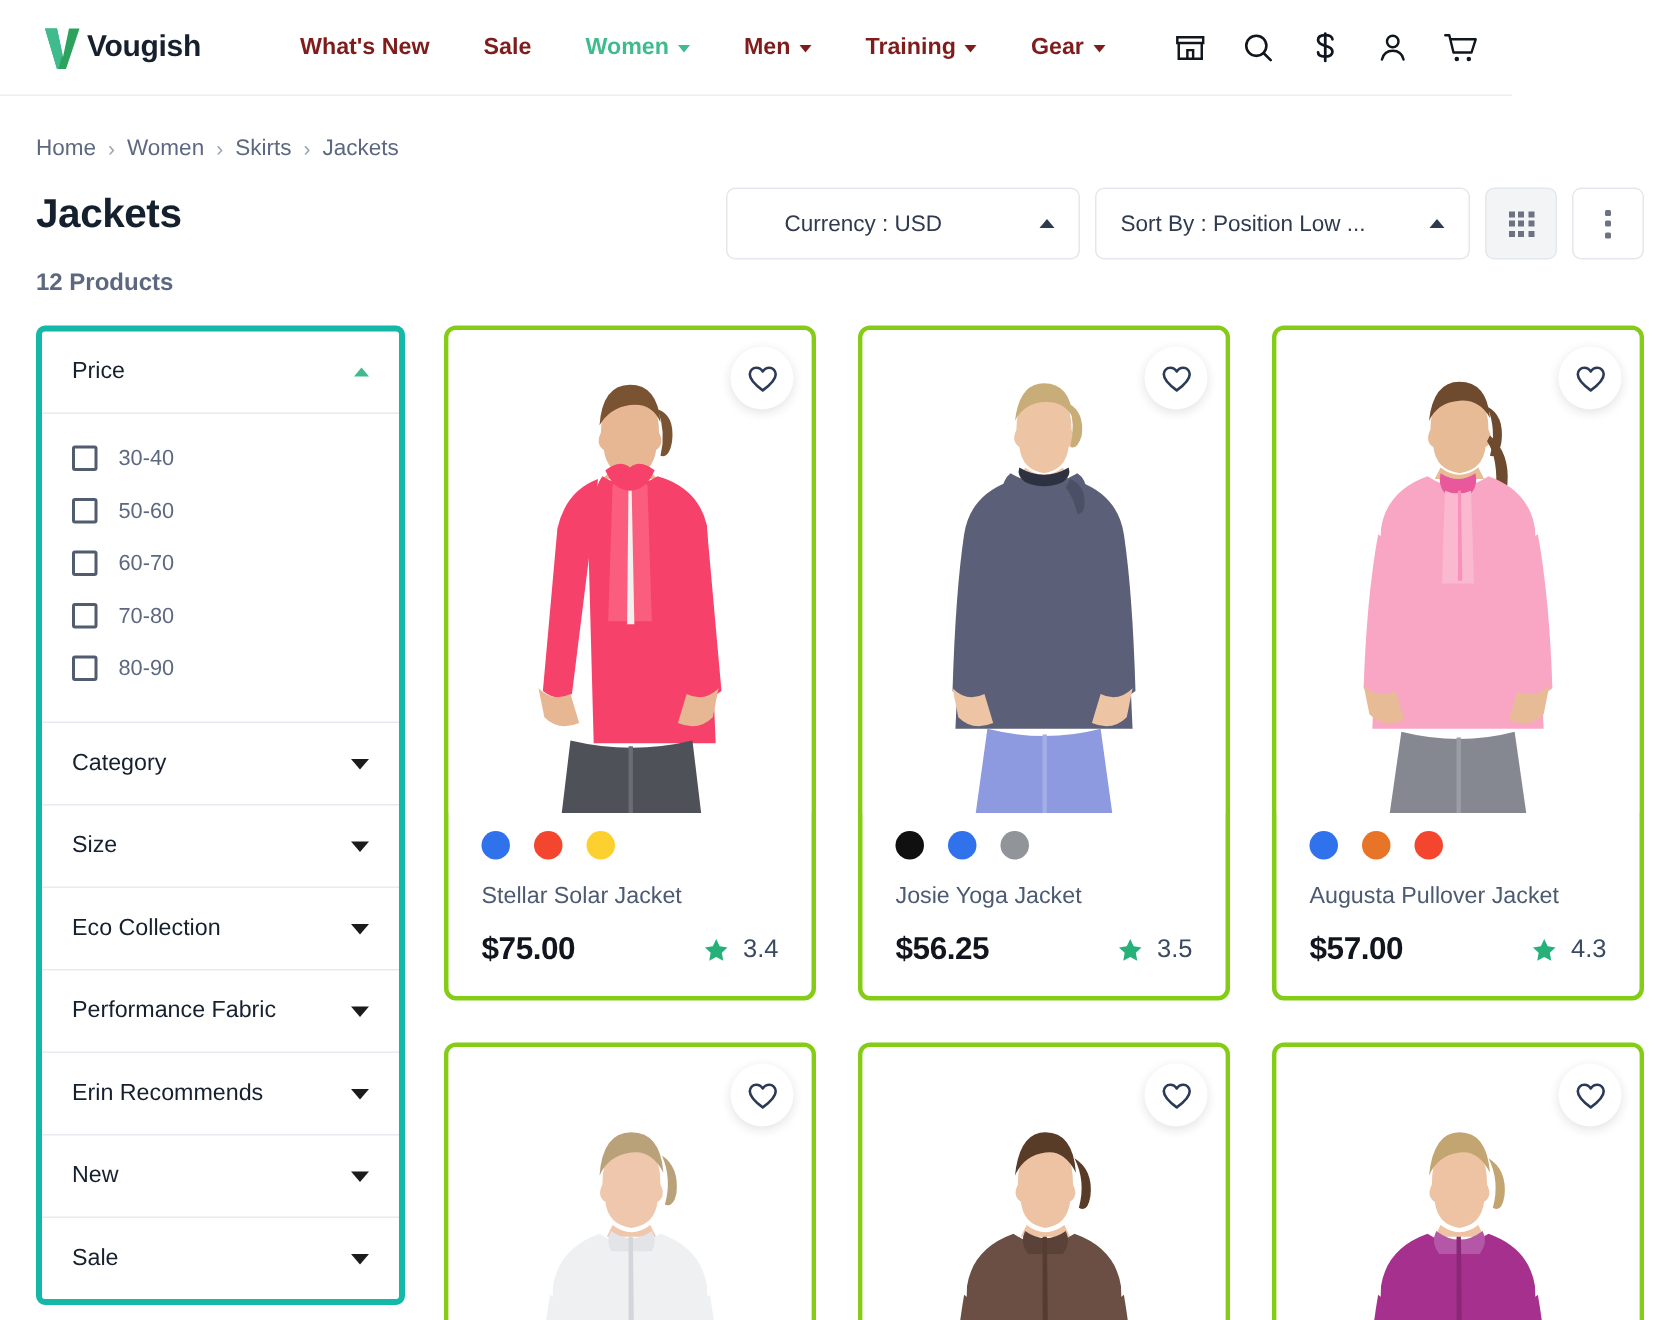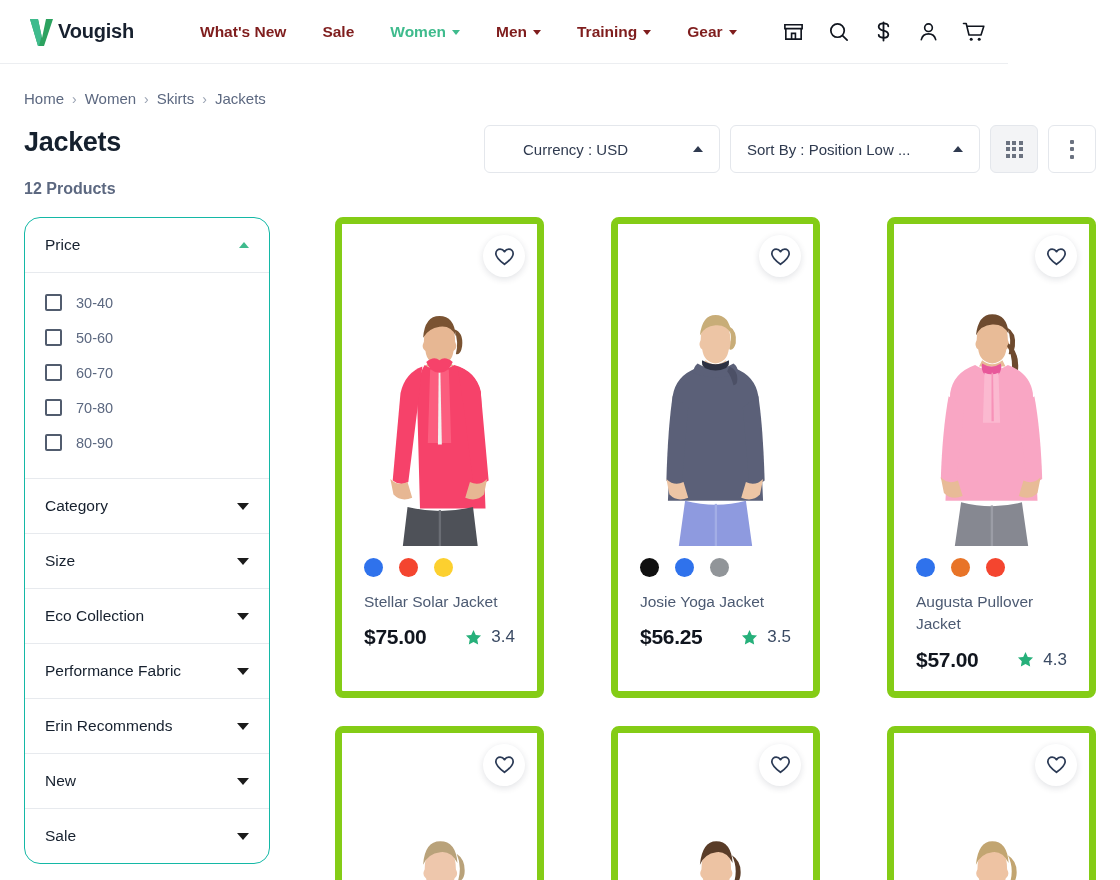--- a/index.html
+++ b/index.html
@@ -150,22 +150,22 @@
     display: flex;
     margin: 19px 24px 0 24px;
     gap: 26px;
     align-items: flex-start;
   }
 
   
   .sidebar {
     width: 246px;
     flex: 0 0 246px;
-    border: 1px solid #14b8a6;
-    border-radius: 16px;
+    border: 4px solid #14b8a6;
+    border-radius: 6px;
     background: #fff;
     overflow: hidden;
   }
   .filter-head {
     height: 54px;
     display: flex;
     align-items: center;
     justify-content: space-between;
     padding: 0 20px;
     cursor: pointer;
@@ -203,27 +203,26 @@
   }
 
   
   .grid {
     flex: 1;
     display: grid;
     grid-template-columns: repeat(3, 1fr);
     gap: 28px;
   }
   .card {
-    border: 7px solid #84cc16;
+    border: 3px solid #84cc16;
     border-radius: 8px;
     background: #fff;
     overflow: hidden;
     position: relative;
     cursor: pointer;
-    margin-left: 39px;
   }
   .card-img {
     height: 322px;
     position: relative;
     background: #ffffff;
     overflow: hidden;
   }
   .fav {
     position: absolute;
     top: 11px; right: 12px;

